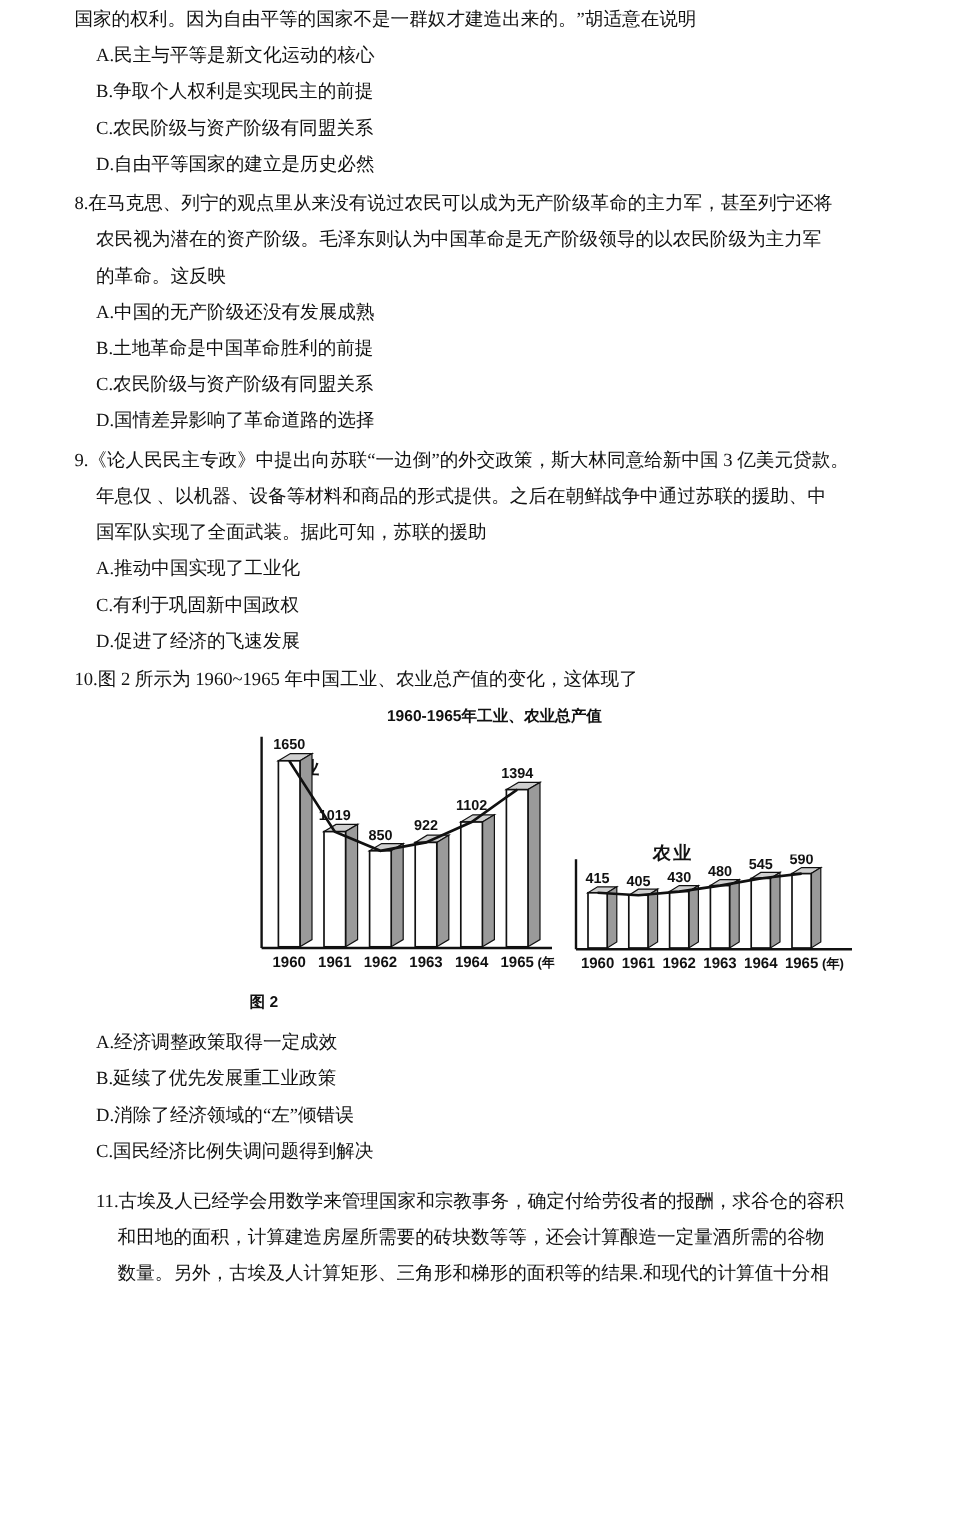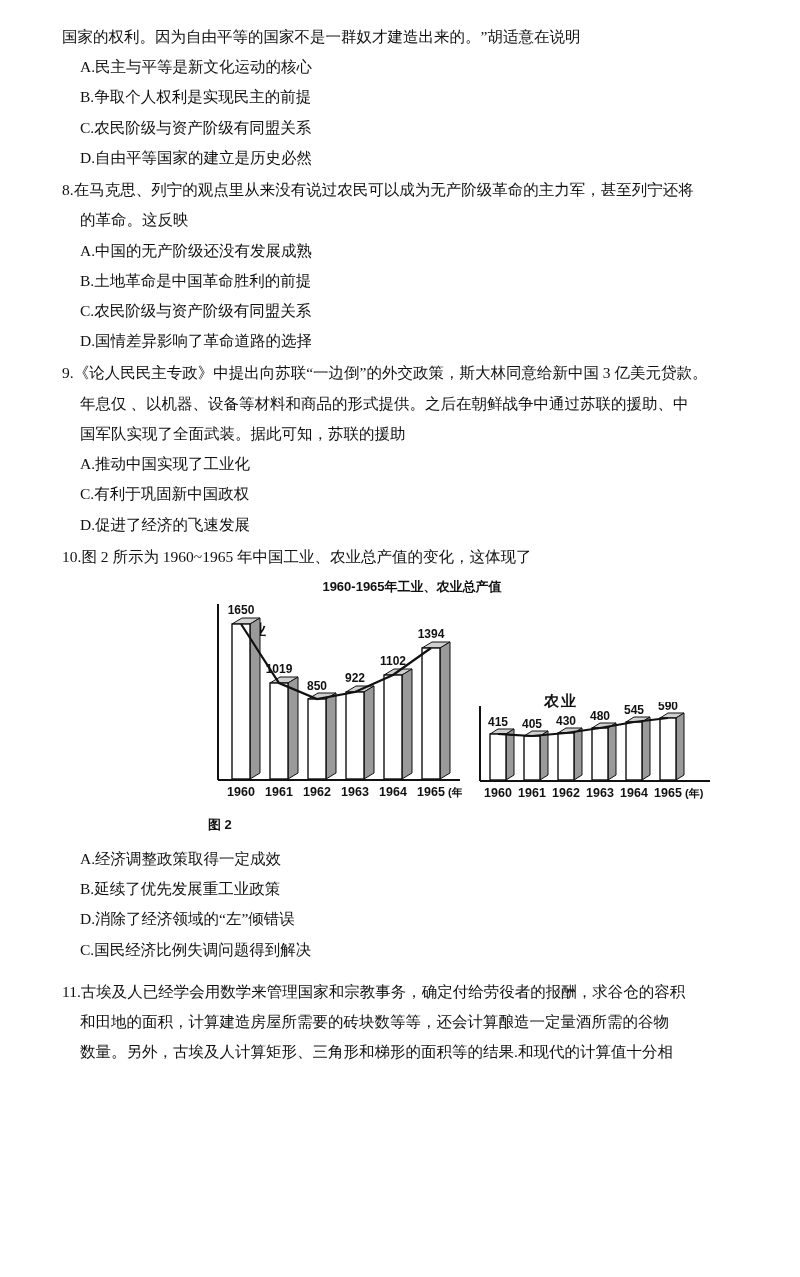--- a/index.html
+++ b/index.html
@@ -18,21 +18,21 @@
   .page {
     position: relative;
     width: 800px;
     height: 1277px;
     padding: 0;
     box-sizing: border-box;
   }
   .content {
     position: absolute;
     left: 62px;
-    top: 22px;
+    top: 2px;
     width: 690px;
   }
   .q-block {
     margin-bottom: 2px;
   }
   .q-stem {
     font-size: 15.5px;
     line-height: 1.95;
     text-align: justify;
     text-justify: inter-ideograph;
@@ -155,20 +155,21 @@
       </div>
       <div class="opt">A.民主与平等是新文化运动的核心</div>
       <div class="opt">B.争取个人权利是实现民主的前提</div>
       <div class="opt">C.农民阶级与资产阶级有同盟关系</div>
       <div class="opt">D.自由平等国家的建立是历史必然</div>
     </div>
 
     <div class="q-block">
       <div class="q-stem">
         <span>8.在马克思、列宁的观点里从来没有说过农民可以成为无产阶级革命的主力军，甚至列宁还将</span>
+        <span class="cont">农民视为潜在的资产阶级。毛泽东则认为中国革命是无产阶级领导的以农民阶级为主力军</span>
         <span class="cont">的革命。这反映</span>
       </div>
       <div class="opt">A.中国的无产阶级还没有发展成熟</div>
       <div class="opt">B.土地革命是中国革命胜利的前提</div>
       <div class="opt">C.农民阶级与资产阶级有同盟关系</div>
       <div class="opt">D.国情差异影响了革命道路的选择</div>
     </div>
 
     <div class="q-block">
       <div class="q-stem">
@@ -312,21 +313,21 @@
 
         <div class="fig-caption">图 2</div>
       </div>
 
       <div class="opt">A.经济调整政策取得一定成效</div>
       <div class="opt">B.延续了优先发展重工业政策</div>
       <div class="opt">D.消除了经济领域的“左”倾错误</div>
       <div class="opt">C.国民经济比例失调问题得到解决</div>
     </div>
 
-    <div class="q-block" style="margin-top:12px;">
+    <div class="q-block" style="margin-top:12px;margin-left:18px;">
       <div class="q-stem">
         <span>11.古埃及人已经学会用数学来管理国家和宗教事务，确定付给劳役者的报酬，求谷仓的容积</span>
         <span class="cont">和田地的面积，计算建造房屋所需要的砖块数等等，还会计算酿造一定量酒所需的谷物</span>
         <span class="cont">数量。另外，古埃及人计算矩形、三角形和梯形的面积等的结果.和现代的计算值十分相</span>
       </div>
     </div>
 
   </div>
 </div>
 

